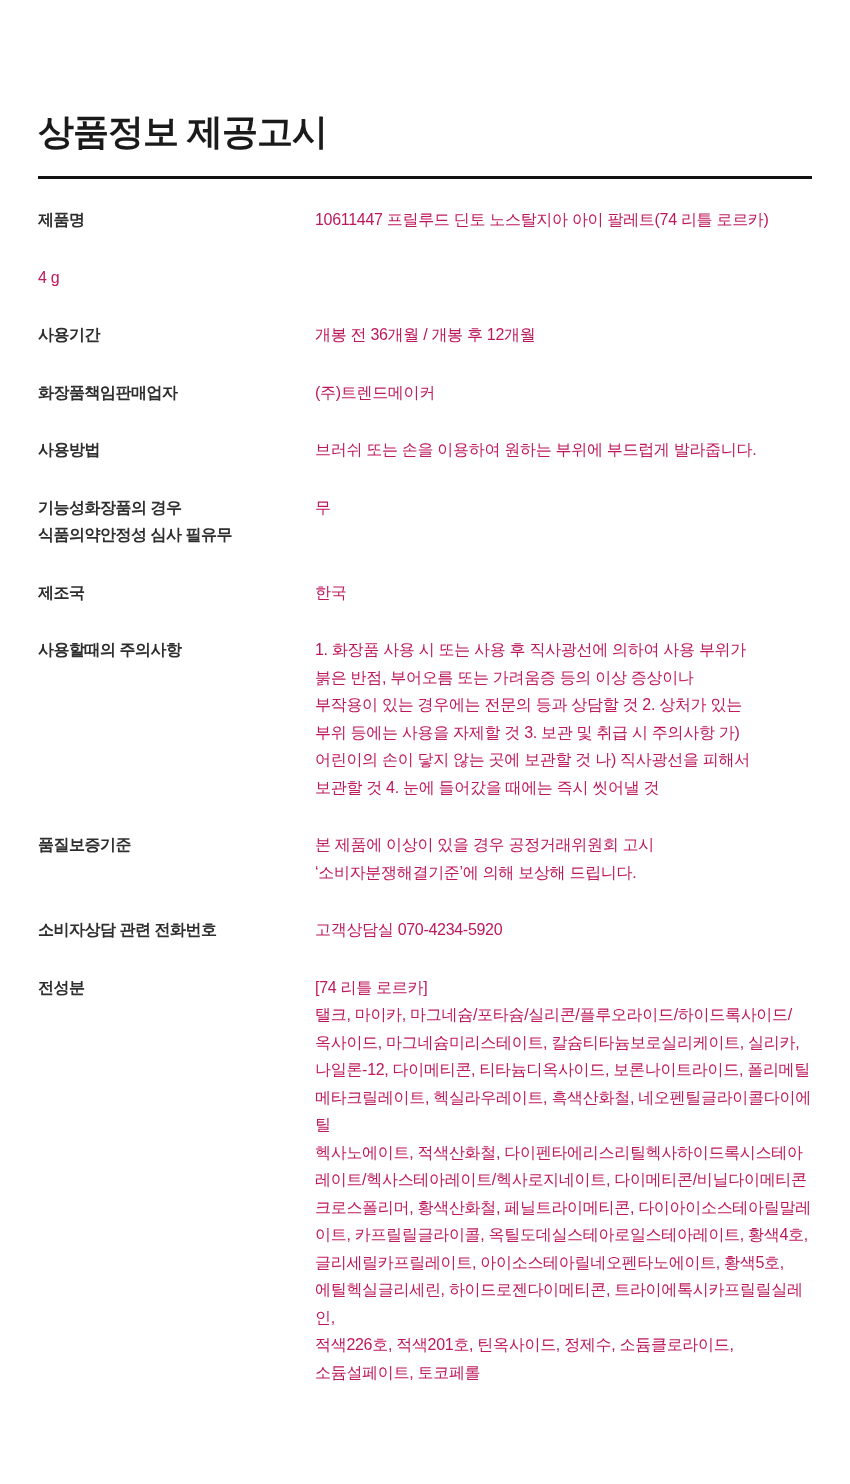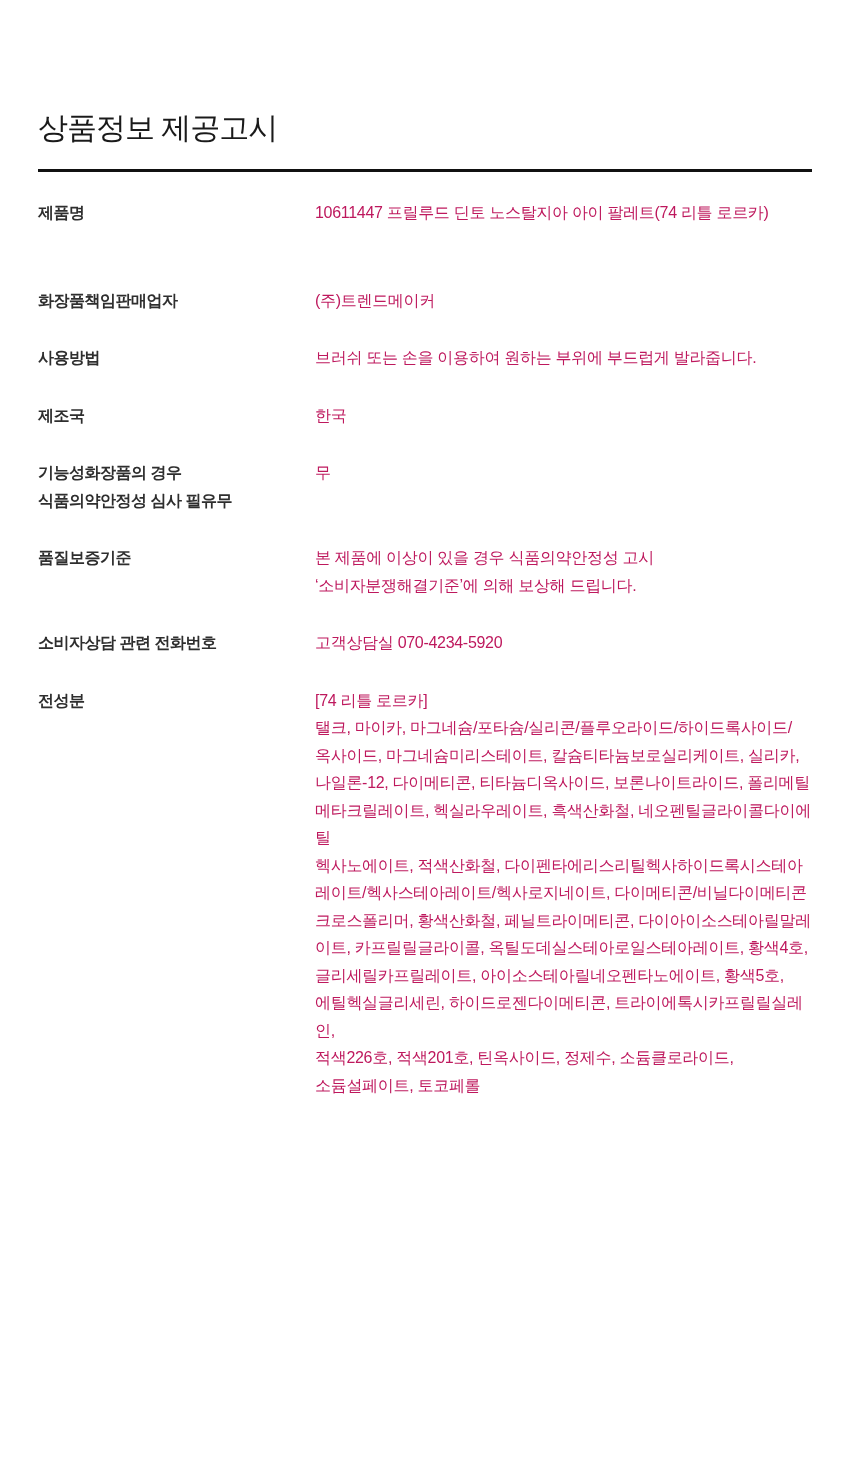--- a/index.html
+++ b/index.html
@@ -11,23 +11,23 @@
   .page {
     position: relative;
     width: 850px;
     height: 1484px;
     background: #ffffff;
     box-sizing: border-box;
     padding: 88px 38px 0 38px;
     overflow: hidden;
   }
   .page-title {
-    font-size: 30px;
+    font-size: 36px;
     line-height: 40px;
-    font-weight: 400;
+    font-weight: 700;
     color: #1a1a1a;
     letter-spacing: -1px;
   }
   .title-divider {
     height: 3px;
     background: #111111;
     margin-top: 21px;
     margin-bottom: 12px;
   }
   .info-table {
@@ -70,49 +70,63 @@
   <div class="title-divider"></div>
 
   <div class="info-table">
 
     <div class="row">
       <div class="row-label">제품명</div>
       <div class="row-value">10611447 프릴루드 딘토 노스탈지아 아이 팔레트(74 리틀 로르카)</div>
     </div>
 
     <div class="row">
+      <div class="row-value">4 g</div>
     </div>
 
 
+    <div class="row">
+      <div class="row-label">사용기간</div>
+      <div class="row-value">개봉 전 36개월 / 개봉 후 12개월</div>
+    </div>
 
     <div class="row">
       <div class="row-label">화장품책임판매업자</div>
       <div class="row-value">(주)트렌드메이커</div>
     </div>
 
     <div class="row">
       <div class="row-label">사용방법</div>
       <div class="row-value">브러쉬 또는 손을 이용하여 원하는 부위에 부드럽게 발라줍니다.</div>
     </div>
 
     <div class="row">
+      <div class="row-label">기능성화장품의 경우
+식품의약안정성 심사 필유무</div>
+      <div class="row-value">무</div>
+    </div>
+
+    <div class="row">
       <div class="row-label">제조국</div>
       <div class="row-value">한국</div>
     </div>
 
     <div class="row">
-      <div class="row-label">기능성화장품의 경우
-식품의약안정성 심사 필유무</div>
-      <div class="row-value">무</div>
+      <div class="row-label">사용할때의 주의사항</div>
+      <div class="row-value">1. 화장품 사용 시 또는 사용 후 직사광선에 의하여 사용 부위가
+붉은 반점, 부어오름 또는 가려움증 등의 이상 증상이나
+부작용이 있는 경우에는 전문의 등과 상담할 것 2. 상처가 있는
+부위 등에는 사용을 자제할 것 3. 보관 및 취급 시 주의사항 가)
+어린이의 손이 닿지 않는 곳에 보관할 것 나) 직사광선을 피해서
+보관할 것 4. 눈에 들어갔을 때에는 즉시 씻어낼 것</div>
     </div>
-
 
     <div class="row">
       <div class="row-label">품질보증기준</div>
-      <div class="row-value">본 제품에 이상이 있을 경우 식품의약안정성 고시
+      <div class="row-value">본 제품에 이상이 있을 경우 공정거래위원회 고시
 ‘소비자분쟁해결기준’에 의해 보상해 드립니다.</div>
     </div>
 
     <div class="row">
       <div class="row-label">소비자상담 관련 전화번호</div>
       <div class="row-value">고객상담실 070-4234-5920</div>
     </div>
 
     <div class="row">
       <div class="row-label">전성분</div>

